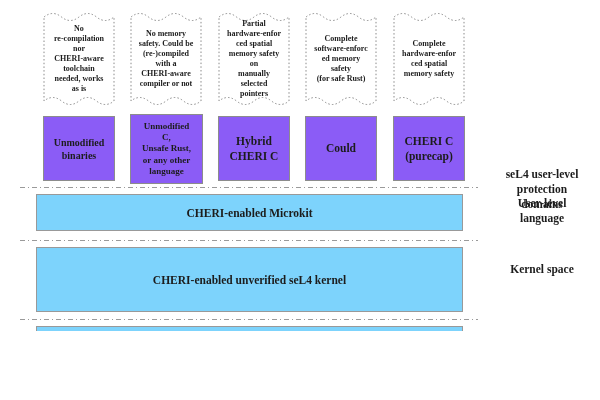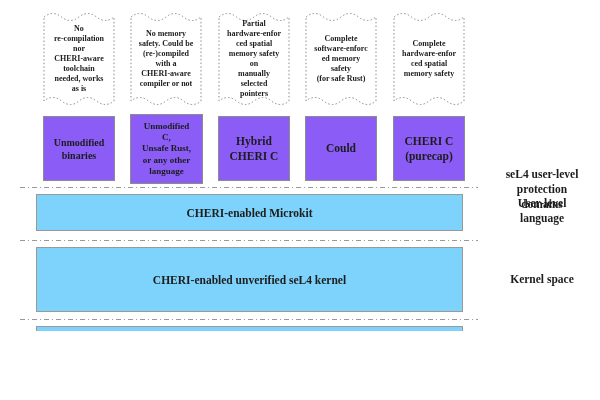--- a/index.html
+++ b/index.html
@@ -124,16 +124,16 @@
 
   <div class="layer" style="top:194px;height:37px;">CHERI-enabled Microkit</div>
   <div class="layer" style="top:247px;height:65px;">CHERI-enabled unverified seL4 kernel</div>
   <div class="layer" style="top:326px;height:50px;">CHERI-CVA6</div>
 
   <div class="side-label" style="top:123px;margin-top:44px;">seL4 user-level
 protection
 domains</div>
   <div class="side-label" style="top:196px;">User-level
 language</div>
-  <div class="side-label" style="top:272px;font-family:Liberation Serif, serif;">Kernel space</div>
+  <div class="side-label" style="top:262px;font-family:Liberation Serif, serif;">Kernel space</div>
   <div class="side-label" style="top:343px;">Partial</div>
 
 </div>
 
 </body></html>

